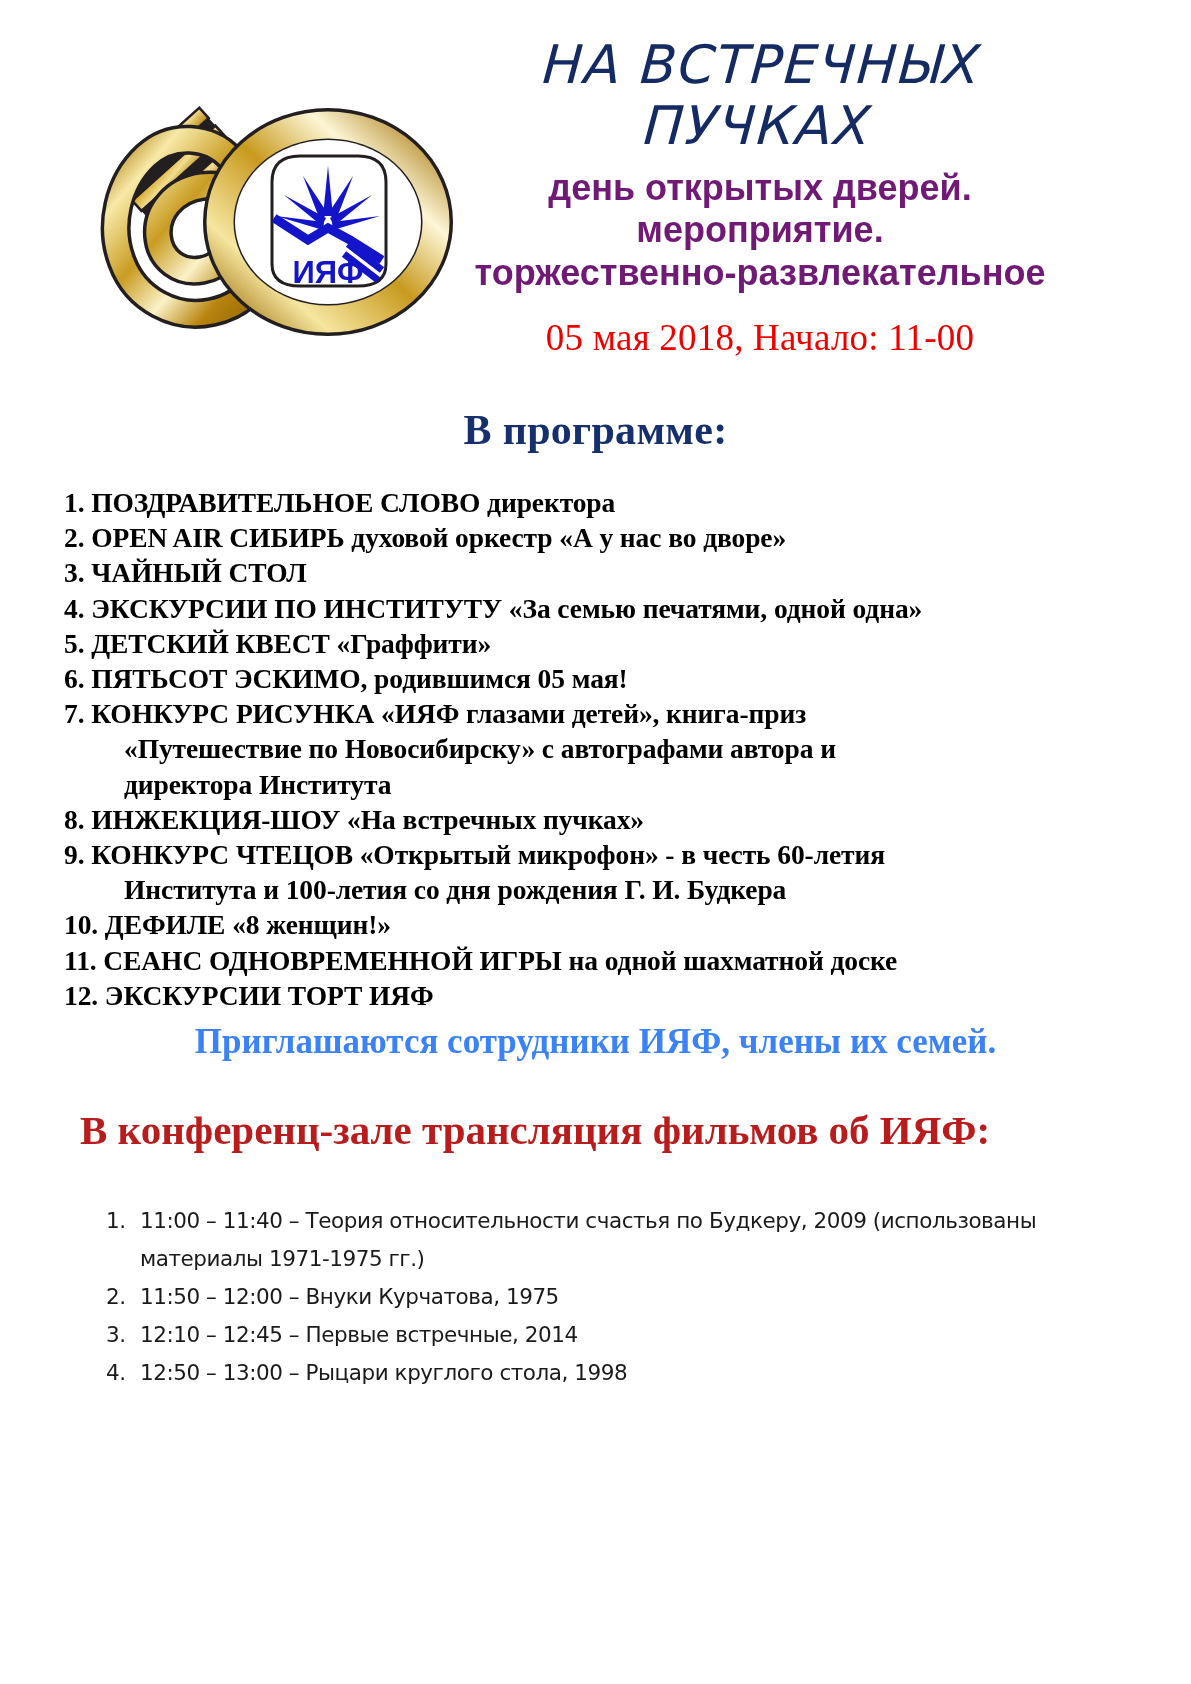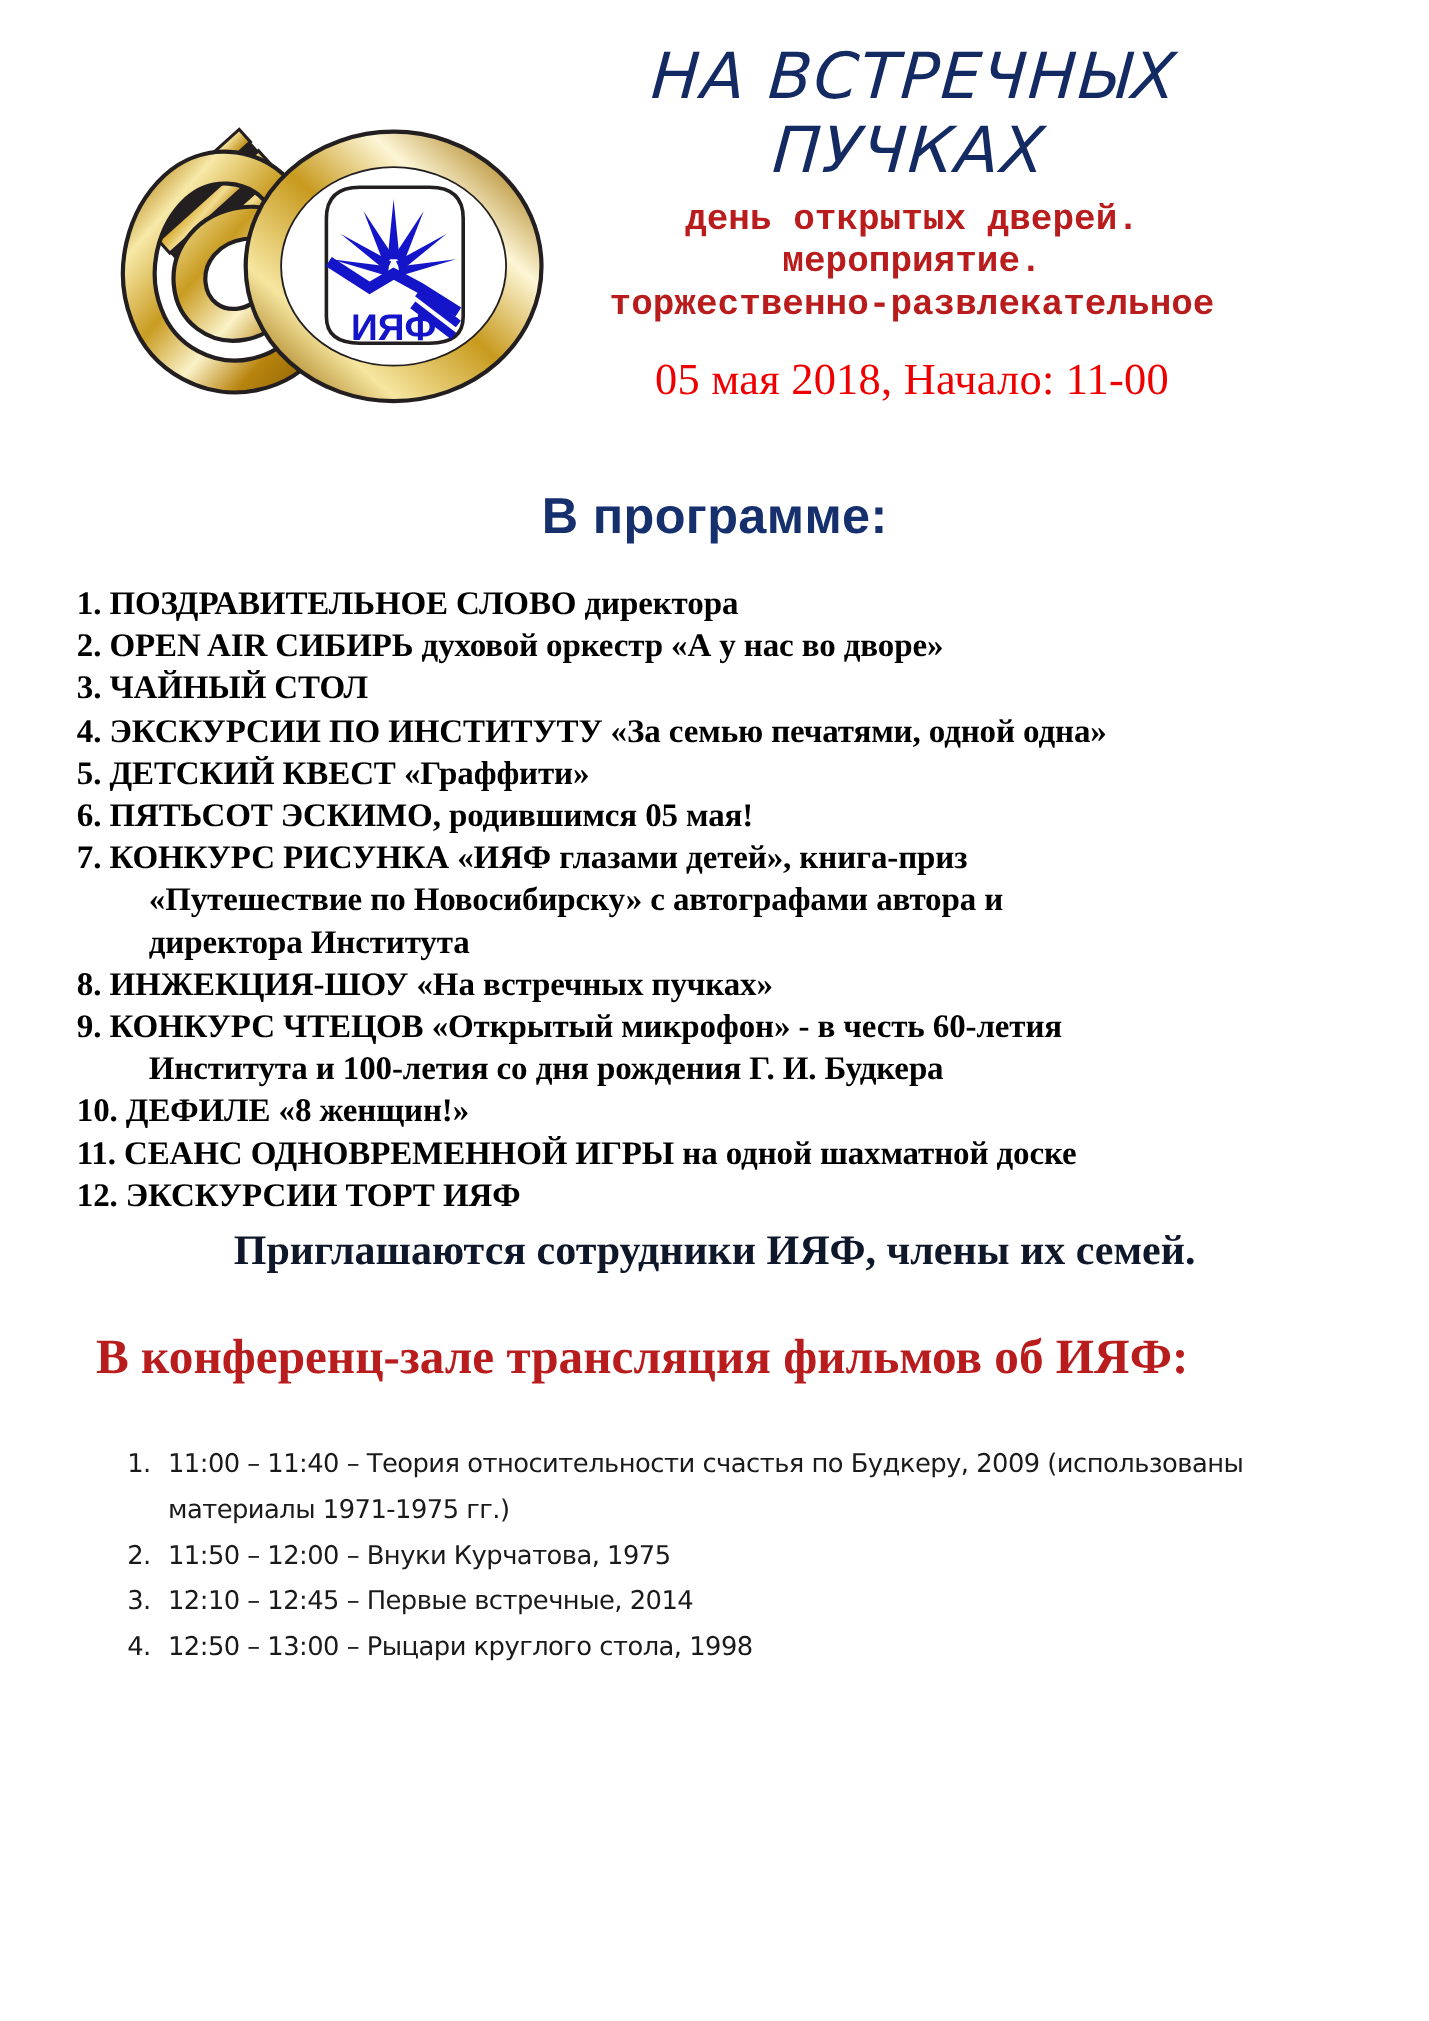--- a/index.html
+++ b/index.html
@@ -55,45 +55,45 @@
     line-height: 1.16;
     font-weight: 400;
     font-style: italic;
     letter-spacing: 1.5px;
     color: #142a63;
     margin: 0 0 6px 0;
     transform: skewX(-4deg);
   }
 
   .subtitle {
-    font-family: Liberation Mono, monospace;
-    font-weight: bold;
-    font-size: 30px;
+    font-family: Liberation Sans, sans-serif;
+    font-weight: bold;
+    font-size: 36px;
     line-height: 1.18;
-    color: #b91c1c;
+    color: #701a75;
     margin: 10px 0 0 0;
   }
 
   .date-line {
     font-family: "Liberation Serif", serif;
     font-weight: normal;
     font-size: 37px;
     color: #ee0000;
     margin-top: 22px;
     letter-spacing: 0.2px;
   }
 
   
   .program-heading {
     position: absolute;
     top: 406px;
     left: 0;
     width: 1191px;
     text-align: center;
-    font-family: Liberation Sans, sans-serif;
+    font-family: Liberation Serif, serif;
     font-weight: bold;
     font-size: 42px;
     color: #16306e;
     letter-spacing: 0.3px;
   }
 
   
   .program-list {
     position: absolute;
     top: 485px;
@@ -114,21 +114,21 @@
   
   .invitation {
     position: absolute;
     top: 1022px;
     left: 0;
     width: 1191px;
     text-align: center;
     font-family: "Liberation Serif", serif;
     font-weight: bold;
     font-size: 35px;
-    color: #0f172a;
+    color: #3b82f6;
   }
 
   
   .conf-heading {
     position: absolute;
     top: 1106px;
     left: 80px;
     width: 1010px;
     font-family: "Liberation Serif", serif;
     font-weight: bold;

